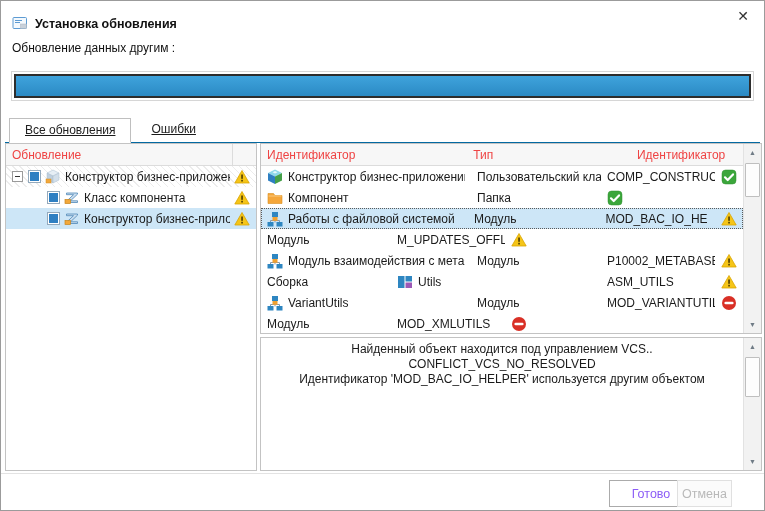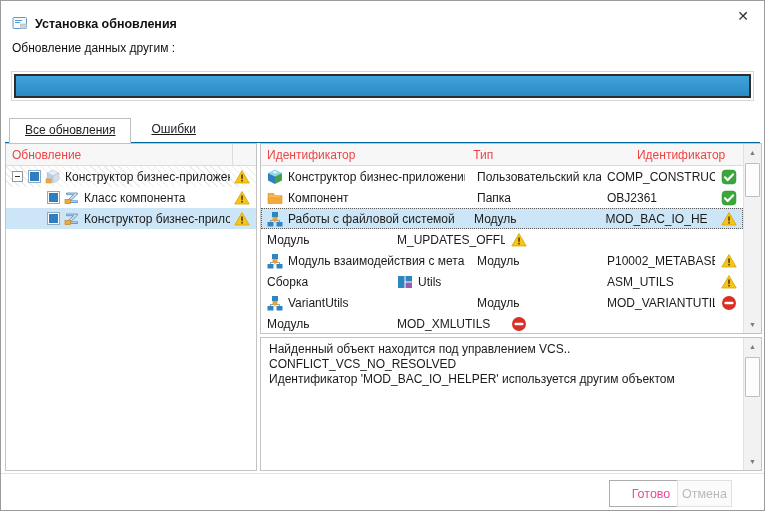--- a/index.html
+++ b/index.html
@@ -68,26 +68,26 @@
   .cell-status .status{margin:0;}
 
   
   .vscroll{position:absolute;top:0;right:0;bottom:0;width:18px;background:#F2F2F2;border-left:1px solid #E2E2E2;}
   .scroll-btn{position:absolute;left:0;right:0;height:17px;display:flex;align-items:center;justify-content:center;font-size:7px;color:#6F7B85;cursor:pointer;}
   .scroll-up{top:0;}
   .scroll-down{bottom:0;}
   .scroll-thumb{position:absolute;left:1px;right:1px;background:#FDFDFD;border:1px solid #BFBFBF;border-radius:1px;}
 
   
-  .msg-body{position:absolute;inset:0;right:18px;padding:4px 8px;overflow:hidden;}
+  .msg-body{position:absolute;inset:0;right:18px;padding:4px 8px;overflow:hidden;text-align:center;}
   .msg-body p{line-height:15px;color:#1a1a1a;white-space:nowrap;}
 
   
   .footer-sep{position:absolute;left:0;right:0;top:472px;border-top:1px solid #E3E3E3;}
-  .btn{position:absolute;top:479px;height:27px;background:#fff;border:1px solid #ABABAB;font-family:inherit;font-size:12.5px;color:#ec4899;cursor:pointer;}
+  .btn{position:absolute;top:479px;height:27px;background:#fff;border:1px solid #ABABAB;font-family:inherit;font-size:12.5px;color:#8b5cf6;cursor:pointer;}
   .btn-done{left:608px;width:84px;}
   .btn-cancel{left:676px;width:55px;border:1px solid #E0E0E0;background:#FBFBFB;color:#B9B9B9;cursor:default;}
 </style>
 </head>
 <body>
 
 <div class="dialog">
 
   <div class="titlebar">
     <span class="icon">
@@ -215,21 +215,20 @@
           <div class="cell cell-name">
             <span class="obj-icon">
               <svg viewBox="0 0 16 16">
                 <path d="M1 3.5h5.5l1.5 2H15v8H1z" fill="#F5A73B" stroke="#D98E1F" stroke-width=".6"></path>
                 <path d="M1.5 6h13" stroke="#FBC97F" stroke-width="1"></path>
               </svg>
             </span>
             <span class="txt">Компонент</span>
           </div>
           <div class="cell cell-type">Папка</div>
-          <div class="cell cell-id">OBJ2361</div>
           <div class="cell cell-status">
             <span class="status">
               <svg viewBox="0 0 16 16">
                 <rect x="1" y="1" width="14" height="14" rx="3.5" fill="#3BA63B" stroke="#2F8F2F" stroke-width=".5"></rect>
                 <path d="M4 8.3l2.7 2.7L12 5.4" fill="none" stroke="#fff" stroke-width="2.2" stroke-linecap="round" stroke-linejoin="round"></path>
               </svg>
             </span>
           </div>
         </div>
         <div class="table-row selected">

